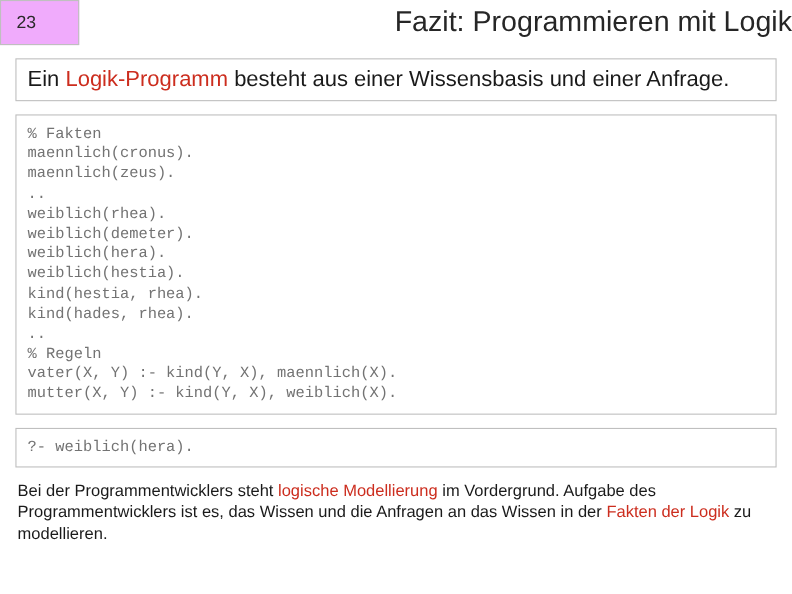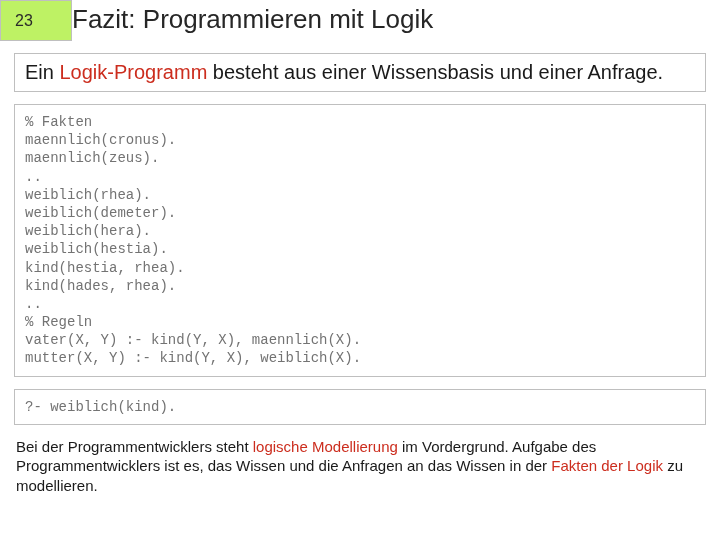--- a/index.html
+++ b/index.html
@@ -20,34 +20,34 @@
     padding: 0 14px 14px 14px;
   }
   .header-row {
     display: flex;
     align-items: stretch;
     margin: 0 -14px 12px -14px;
   }
   .page-num-box {
     width: 72px;
     border: 1px solid #bfbfbf;
-    background: #bef264;
+    background: #f0abfc;
     display: flex;
     align-items: center;
     justify-content: flex-start;
     padding-left: 14px;
     font-size: 16px;
     color: #2a2a2a;
     box-sizing: border-box;
   }
   .title {
     flex: 1;
     font-size: 26px;
     color: #262626;
-    text-align: left;
+    text-align: right;
     padding: 4px 0 6px 0;
     font-weight: normal;
   }
   .box {
     border: 1px solid #bfbfbf;
     padding: 6px 10px;
     margin-bottom: 12px;
     font-size: 20px;
     line-height: 1.25;
     color: #1a1a1a;
@@ -96,19 +96,19 @@
 weiblich(demeter).
 weiblich(hera).
 weiblich(hestia).
 kind(hestia, rhea).
 kind(hades, rhea).
 ..
 % Regeln
 vater(X, Y) :- kind(Y, X), maennlich(X).
 mutter(X, Y) :- kind(Y, X), weiblich(X).</div>
 
-  <div class="code-box">?- weiblich(kind).</div>
+  <div class="code-box">?- weiblich(hera).</div>
 
   <div class="para">
     <span>Bei der Programmentwicklers steht </span><span class="hl">logische Modellierung</span><span> im Vordergrund. Aufgabe des Programmentwicklers ist es, das Wissen und die Anfragen an das Wissen in der </span><span class="hl">Fakten der Logik</span><span> zu modellieren.</span>
   </div>
 
 </div>
 
 </body></html>

